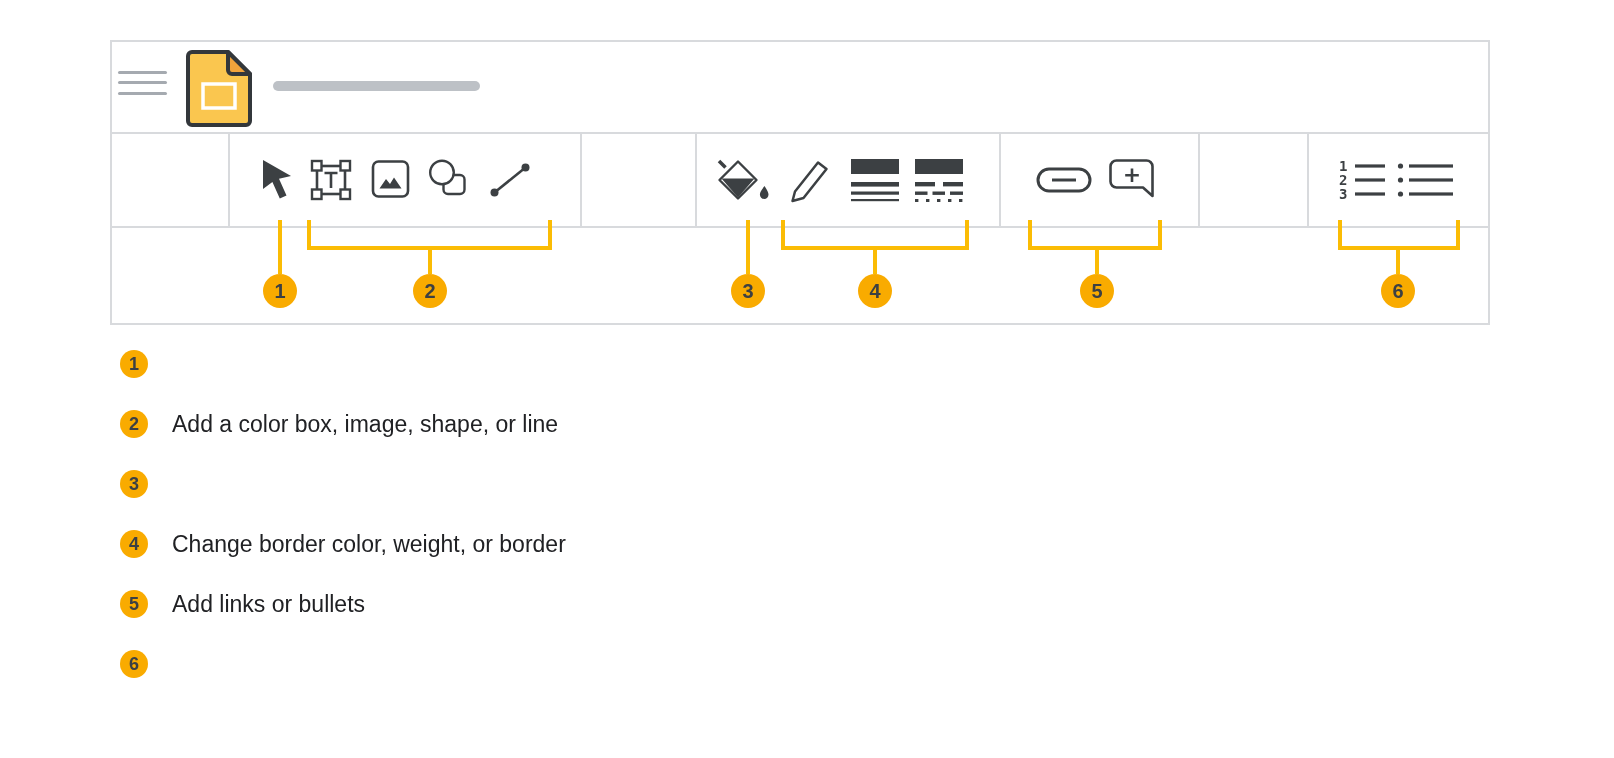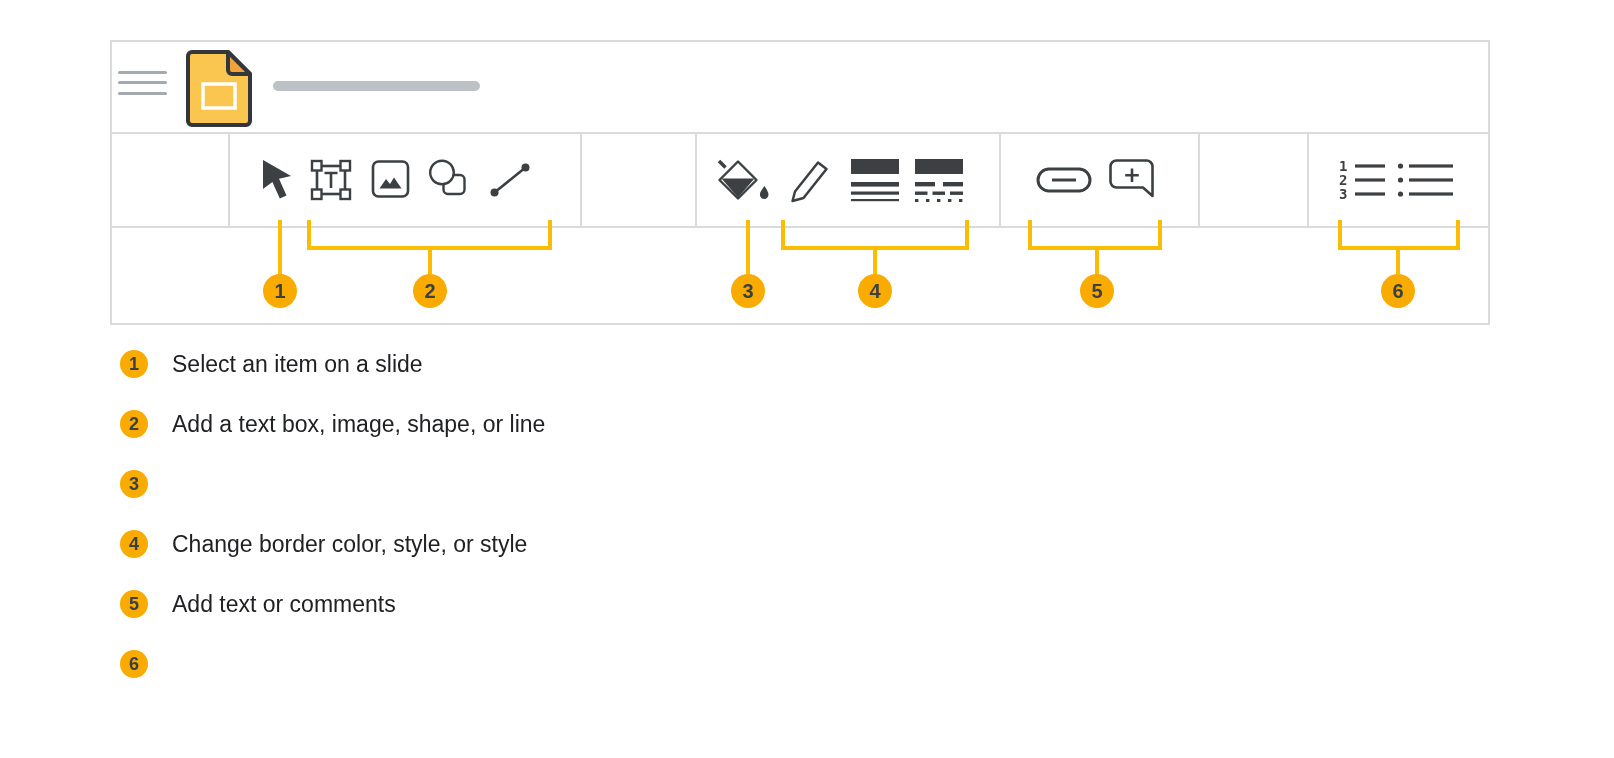--- a/index.html
+++ b/index.html
@@ -236,34 +236,33 @@
   <div class="co-bracket" style="left:1028px;top:220px;width:134px"></div>
   <div class="co-stem" style="left:1095px;top:250px;height:24px"></div>
   <div class="co-circle" style="left:1080px;top:274px">5</div>
 
   <div class="co-bracket" style="left:1338px;top:220px;width:122px"></div>
   <div class="co-stem" style="left:1396px;top:250px;height:24px"></div>
   <div class="co-circle" style="left:1381px;top:274px">6</div>
 
   <div class="legend-row" style="top:350px">
     <span class="legend-badge">1</span>
-    <span class="legend-text">Select an item on a slide</span>
   </div>
   <div class="legend-row" style="top:410px">
     <span class="legend-badge">2</span>
-    <span class="legend-text">Add a text box, image, shape, or line</span>
+    <span class="legend-text">Add a color box, image, shape, or line</span>
   </div>
   <div class="legend-row" style="top:470px">
     <span class="legend-badge">3</span>
   </div>
   <div class="legend-row" style="top:530px">
     <span class="legend-badge">4</span>
-    <span class="legend-text">Change border color, style, or style</span>
+    <span class="legend-text">Change border color, weight, or border</span>
   </div>
   <div class="legend-row" style="top:590px">
     <span class="legend-badge">5</span>
-    <span class="legend-text">Add text or comments</span>
+    <span class="legend-text">Add links or bullets</span>
   </div>
   <div class="legend-row" style="top:650px">
     <span class="legend-badge">6</span>
   </div>
 
 </div>
 
 </body></html>

